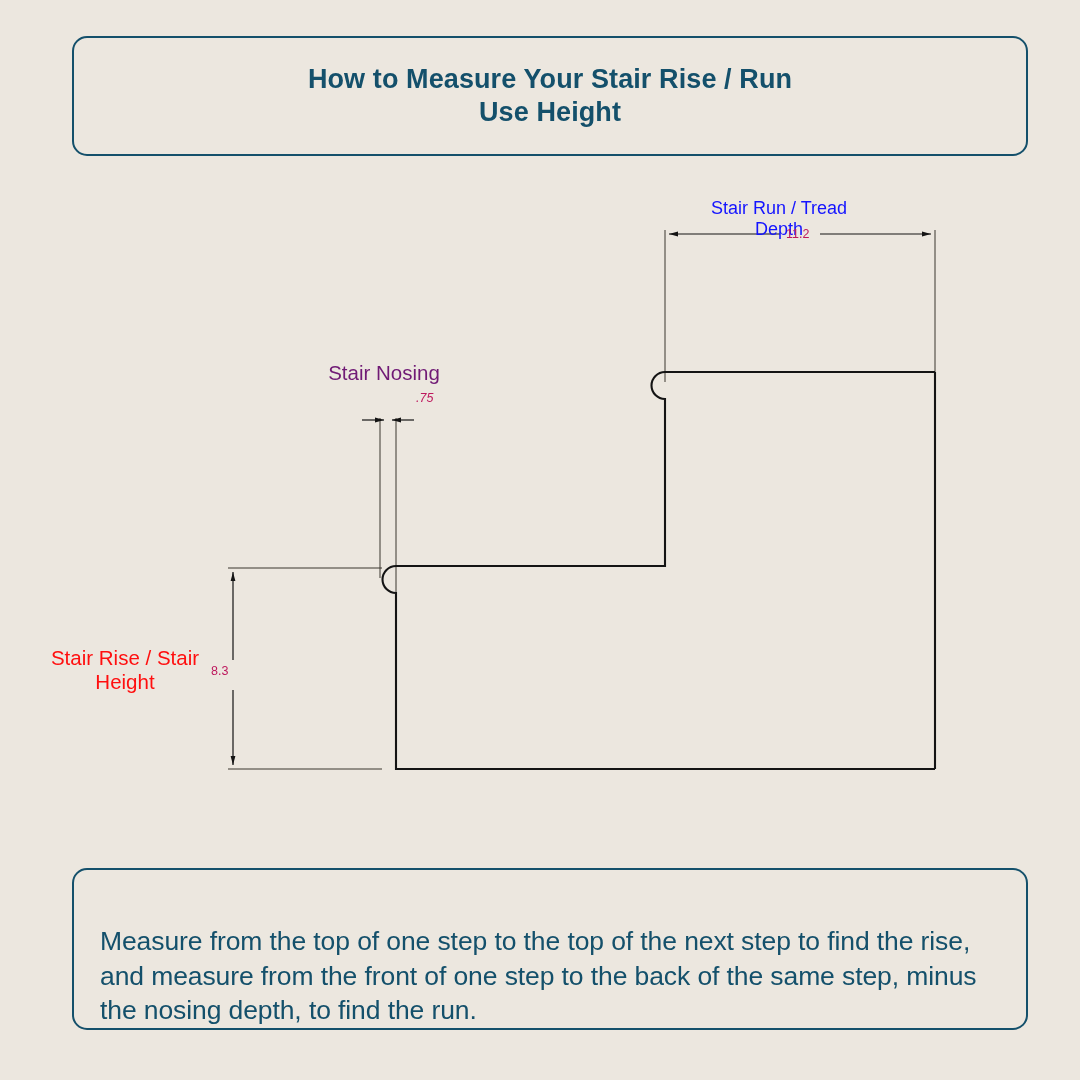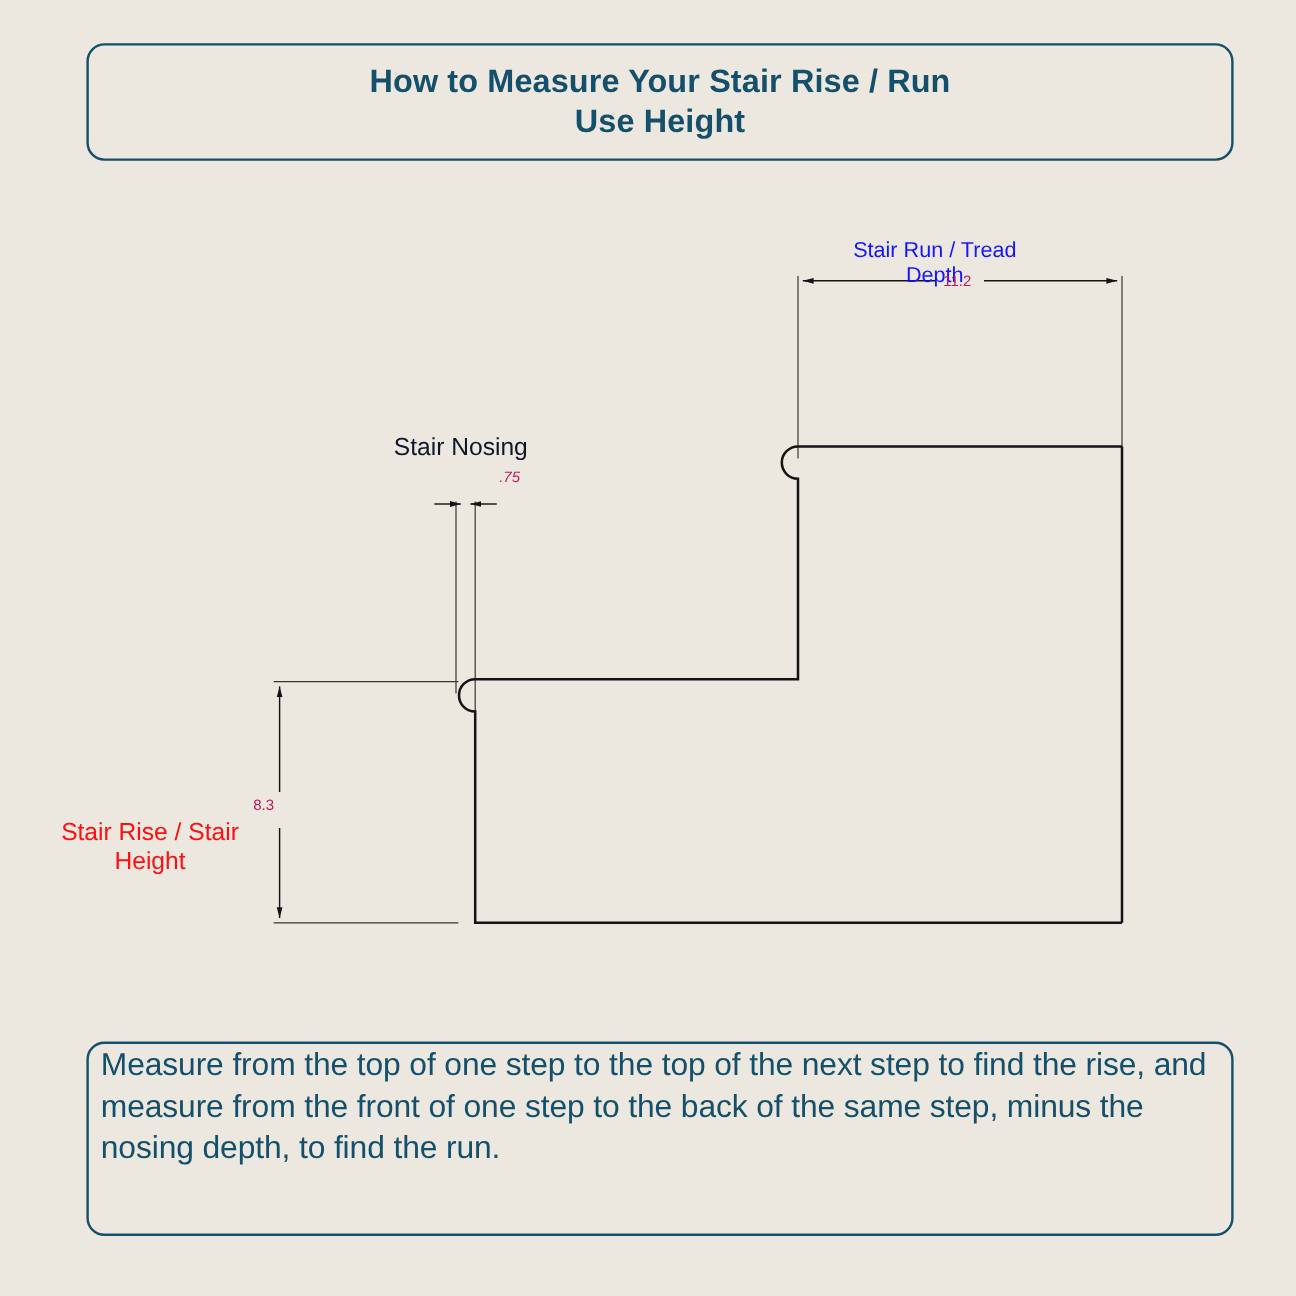--- a/index.html
+++ b/index.html
@@ -25,43 +25,43 @@
     position: absolute;
     box-sizing: border-box;
     border: 2.5px solid #14506b;
     border-radius: 15px;
     background: #ece7df;
   }
   #title-box {
     left: 72px;
     top: 36px;
     width: 956px;
-    height: 98px;
+    height: 120px;
     display: flex;
     flex-direction: column;
     align-items: center;
     justify-content: center;
   }
   .title-line {
     color: #14506b;
     font-size: 27px;
     font-weight: 600;
     line-height: 1.22;
     letter-spacing: 0.1px;
     text-align: center;
     white-space: nowrap;
   }
   #instruction-box {
     left: 72px;
     top: 868px;
     width: 956px;
     height: 162px;
     display: flex;
-    align-items: flex-start;
-    padding: 0 10px;
+    align-items: flex-end;
+    padding: 0 26px;
   }
   #instruction-text {
     color: #14506b;
     font-size: 26.5px;
     font-weight: 400;
     line-height: 1.31;
     letter-spacing: -0.1px;
   }
 
   
@@ -87,27 +87,26 @@
     color: #1414ff;
     font-size: 18px;
     margin-top: 32px;
   }
   #label-rise {
     left: 16px;
     top: 646px;
     width: 218px;
     color: #ff0f0f;
     font-size: 20.5px;
-    margin-top: 36px;
   }
   #label-nosing {
     left: 284px;
     top: 361px;
     width: 200px;
-    color: #0f172a;
+    color: #701a75;
     font-size: 20.5px;
   }
   .dim-text {
     position: absolute;
     color: #be185d;
     font-size: 12.5px;
     white-space: nowrap;
   }
   #dim-run-value { left: 786px; top: 227px; }
   #dim-rise-value { left: 211px; top: 664px; }

